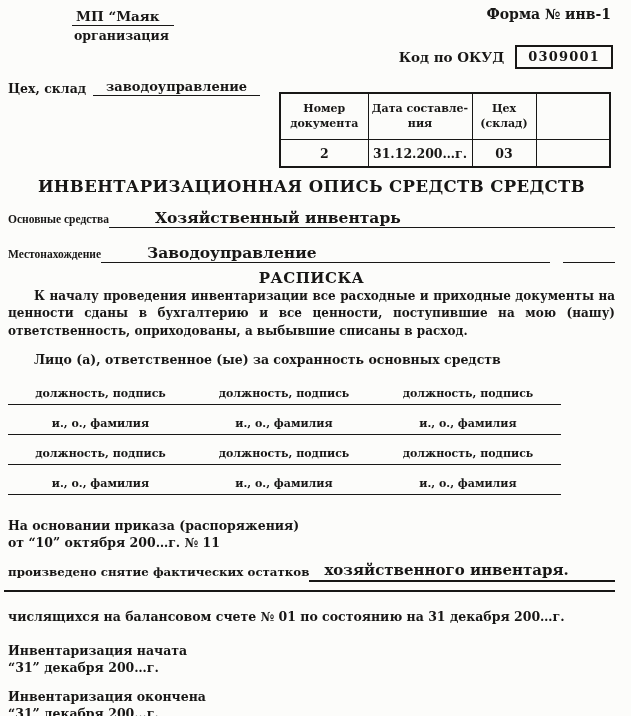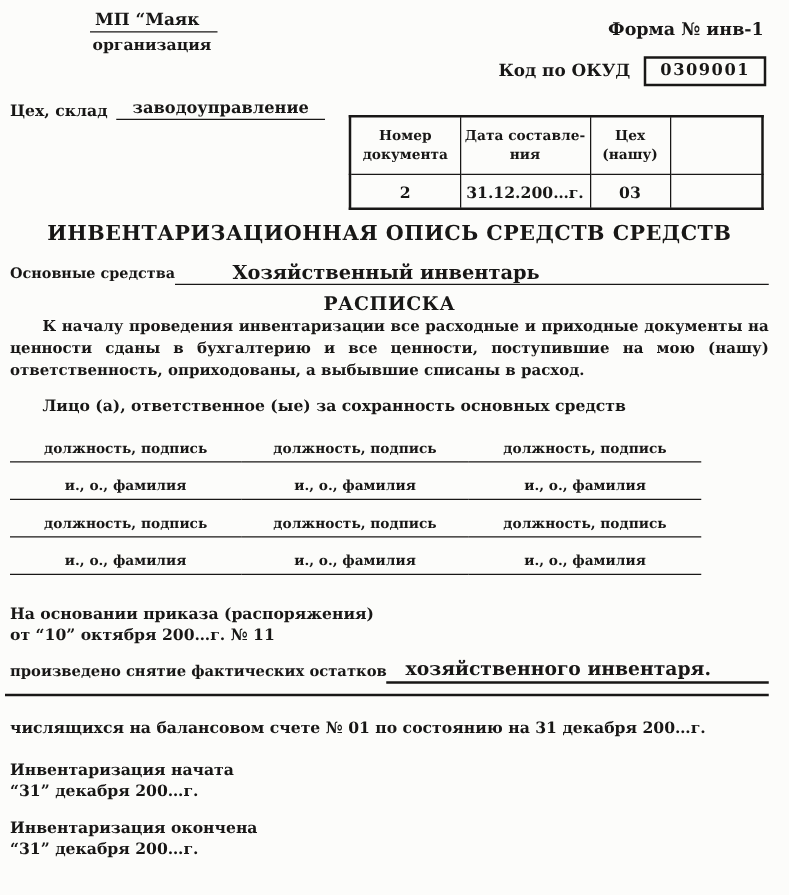--- a/index.html
+++ b/index.html
@@ -10,38 +10,38 @@
     font-weight:700;
     -webkit-font-smoothing:antialiased;
   }
   .page{box-sizing:border-box;width:631px;height:656px;padding:6px 16px 0 8px;position:relative;}
 
   
   .header{position:relative;height:78px;}
   .org{position:absolute;left:64px;top:2px;}
   .org-name{font-size:13.5px;padding:0 14px 1px 4px;border-bottom:1.7px solid #181716;}
   .org-caption{font-size:12.5px;padding-top:2px;text-align:left;padding-left:2px;}
-  .form-no{position:absolute;right:4px;top:10px;font-size:14px;}
+  .form-no{position:absolute;right:4px;top:0;font-size:14px;}
   .okud{position:absolute;right:2px;top:39px;display:flex;align-items:center;gap:11px;}
   .okud-label{font-size:13.5px;}
   .okud-box{border:2px solid #181716;font-size:13px;letter-spacing:1.2px;padding:2px 11px 3px;}
   .dept{position:absolute;left:0;top:73px;display:flex;align-items:flex-end;font-size:12.5px;}
   .dept-value{font-size:13px;border-bottom:1.5px solid #181716;margin-left:7px;padding:0 13px 1px;}
 
   
   .doc-table{border-collapse:collapse;margin:8px 4px 0 auto;border:2.2px solid #181716;}
   .doc-table td{border:1.6px solid #181716;text-align:center;vertical-align:middle;}
   .doc-table td.h{font-size:11px;line-height:1.28;white-space:pre-line;height:43px;padding:1px 3px;}
   .doc-table td.d{font-size:12.5px;height:24px;}
 
   
   .title{text-align:center;font-size:16.5px;letter-spacing:.4px;margin-top:9px;}
   .field-row{display:flex;align-items:flex-end;margin-top:10px;}
   .field-row.second{margin-top:13px;}
-  .f-label{font-size:11.5px;white-space:nowrap;padding-bottom:3px;}
+  .f-label{font-size:11.5px;white-space:nowrap;padding-bottom:3px;font-family:Liberation Serif, serif;}
   .f-line{flex:1;border-bottom:1.8px solid #181716;min-height:21px;display:flex;align-items:flex-end;}
   .f-value{font-size:15.5px;line-height:1.05;padding:0 0 1px 46px;white-space:nowrap;}
   .f-short{width:52px;border-bottom:1.8px solid #181716;height:21px;margin-left:13px;}
 
   
   .receipt-h{text-align:center;font-size:15px;letter-spacing:.5px;margin-top:6px;}
   .receipt-body{font-size:12px;line-height:1.44;text-align:justify;text-indent:26px;margin-top:1px;}
   .persons{font-size:12.5px;margin-top:12px;padding-left:26px;}
 
   
@@ -88,39 +88,46 @@
         <col style="width:64px">
         <col style="width:74px">
       </colgroup>
     <tbody>
         <tr>
       <td class="h">Номер
 документа</td>
       <td class="h">Дата составле-
 ния</td>
       <td class="h">Цех
-(нашу)</td>
+(склад)</td>
       <td class="h"></td>
     </tr>
     <tr>
       <td class="d">2</td>
       <td class="d">31.12.200…г.</td>
       <td class="d">03</td>
       <td class="d"></td>
     </tr>
   </tbody>
     </table>
 
   <div class="title">ИНВЕНТАРИЗАЦИОННАЯ ОПИСЬ СРЕДСТВ СРЕДСТВ</div>
 
   <div class="field-row">
     <span class="f-label">Основные средства</span>
     <span class="f-line">
       <span class="f-value">Хозяйственный инвентарь</span>
     </span>
+  </div>
+  <div class="field-row second">
+    <span class="f-label">Местонахождение</span>
+    <span class="f-line">
+      <span class="f-value">Заводоуправление</span>
+    </span>
+    <span class="f-short"></span>
   </div>
 
   <div class="receipt-h">РАСПИСКА</div>
   <div class="receipt-body">К началу проведения инвентаризации все расходные и приходные документы на ценности сданы в бухгалтерию  и все ценности, поступившие на мою (нашу) ответственность, оприходованы, а выбывшие списаны в расход.</div>
   <div class="persons">Лицо (а), ответственное (ые) за сохранность основных средств</div>
 
   <div class="sig-grid">
     <div class="sig-cell">должность, подпись</div>
     <div class="sig-cell">должность, подпись</div>
     <div class="sig-cell">должность, подпись</div>

